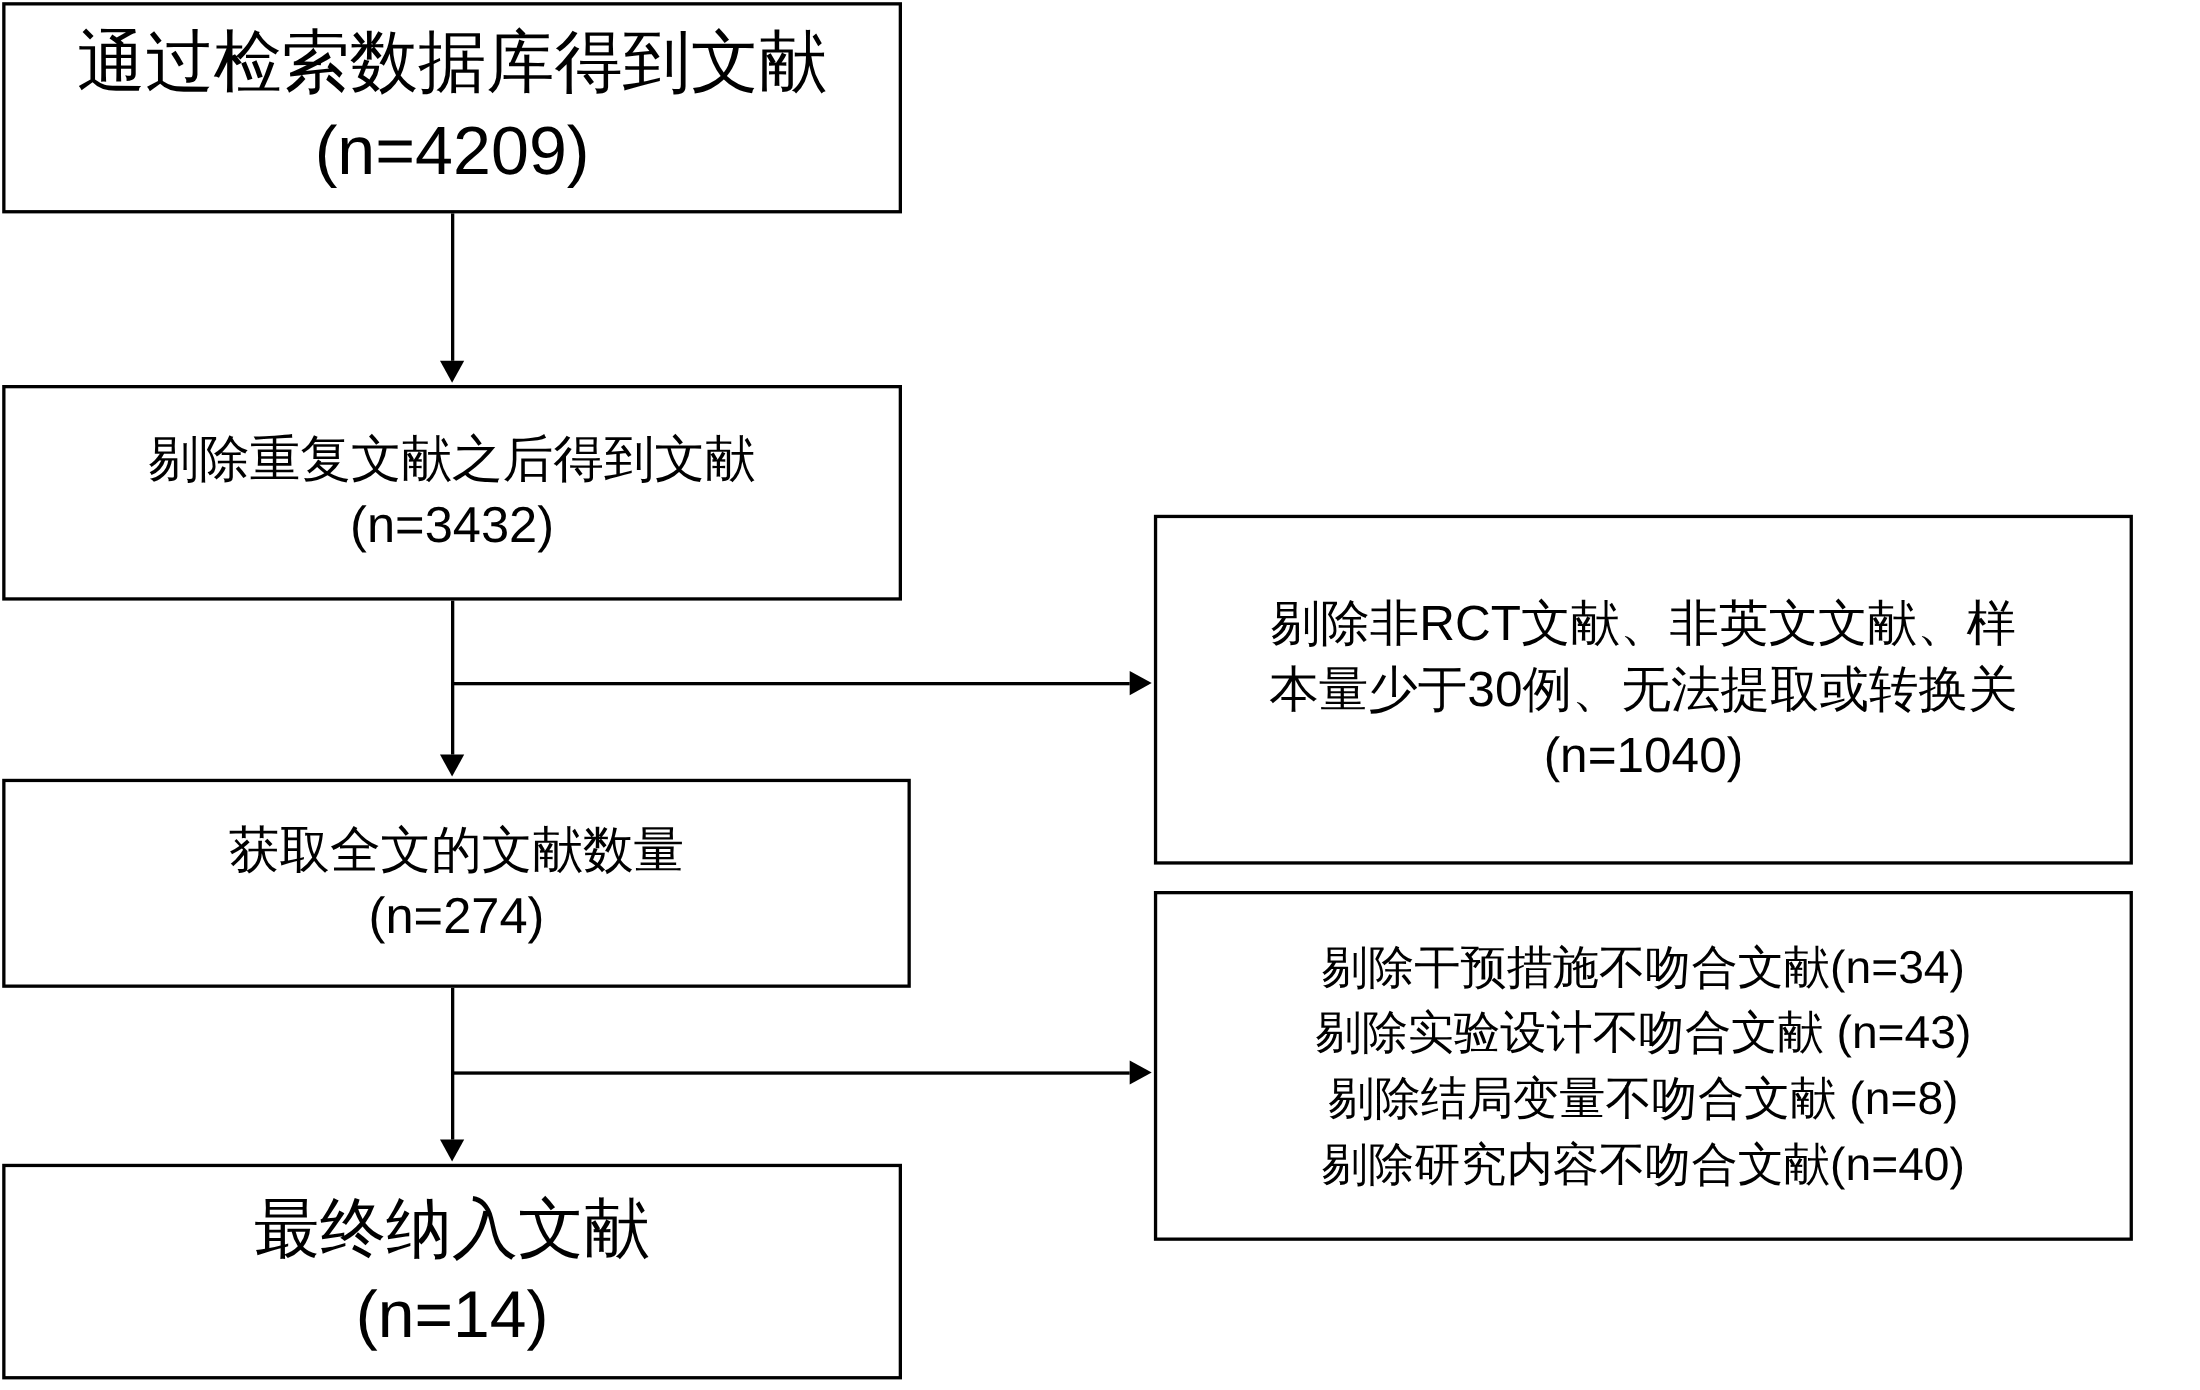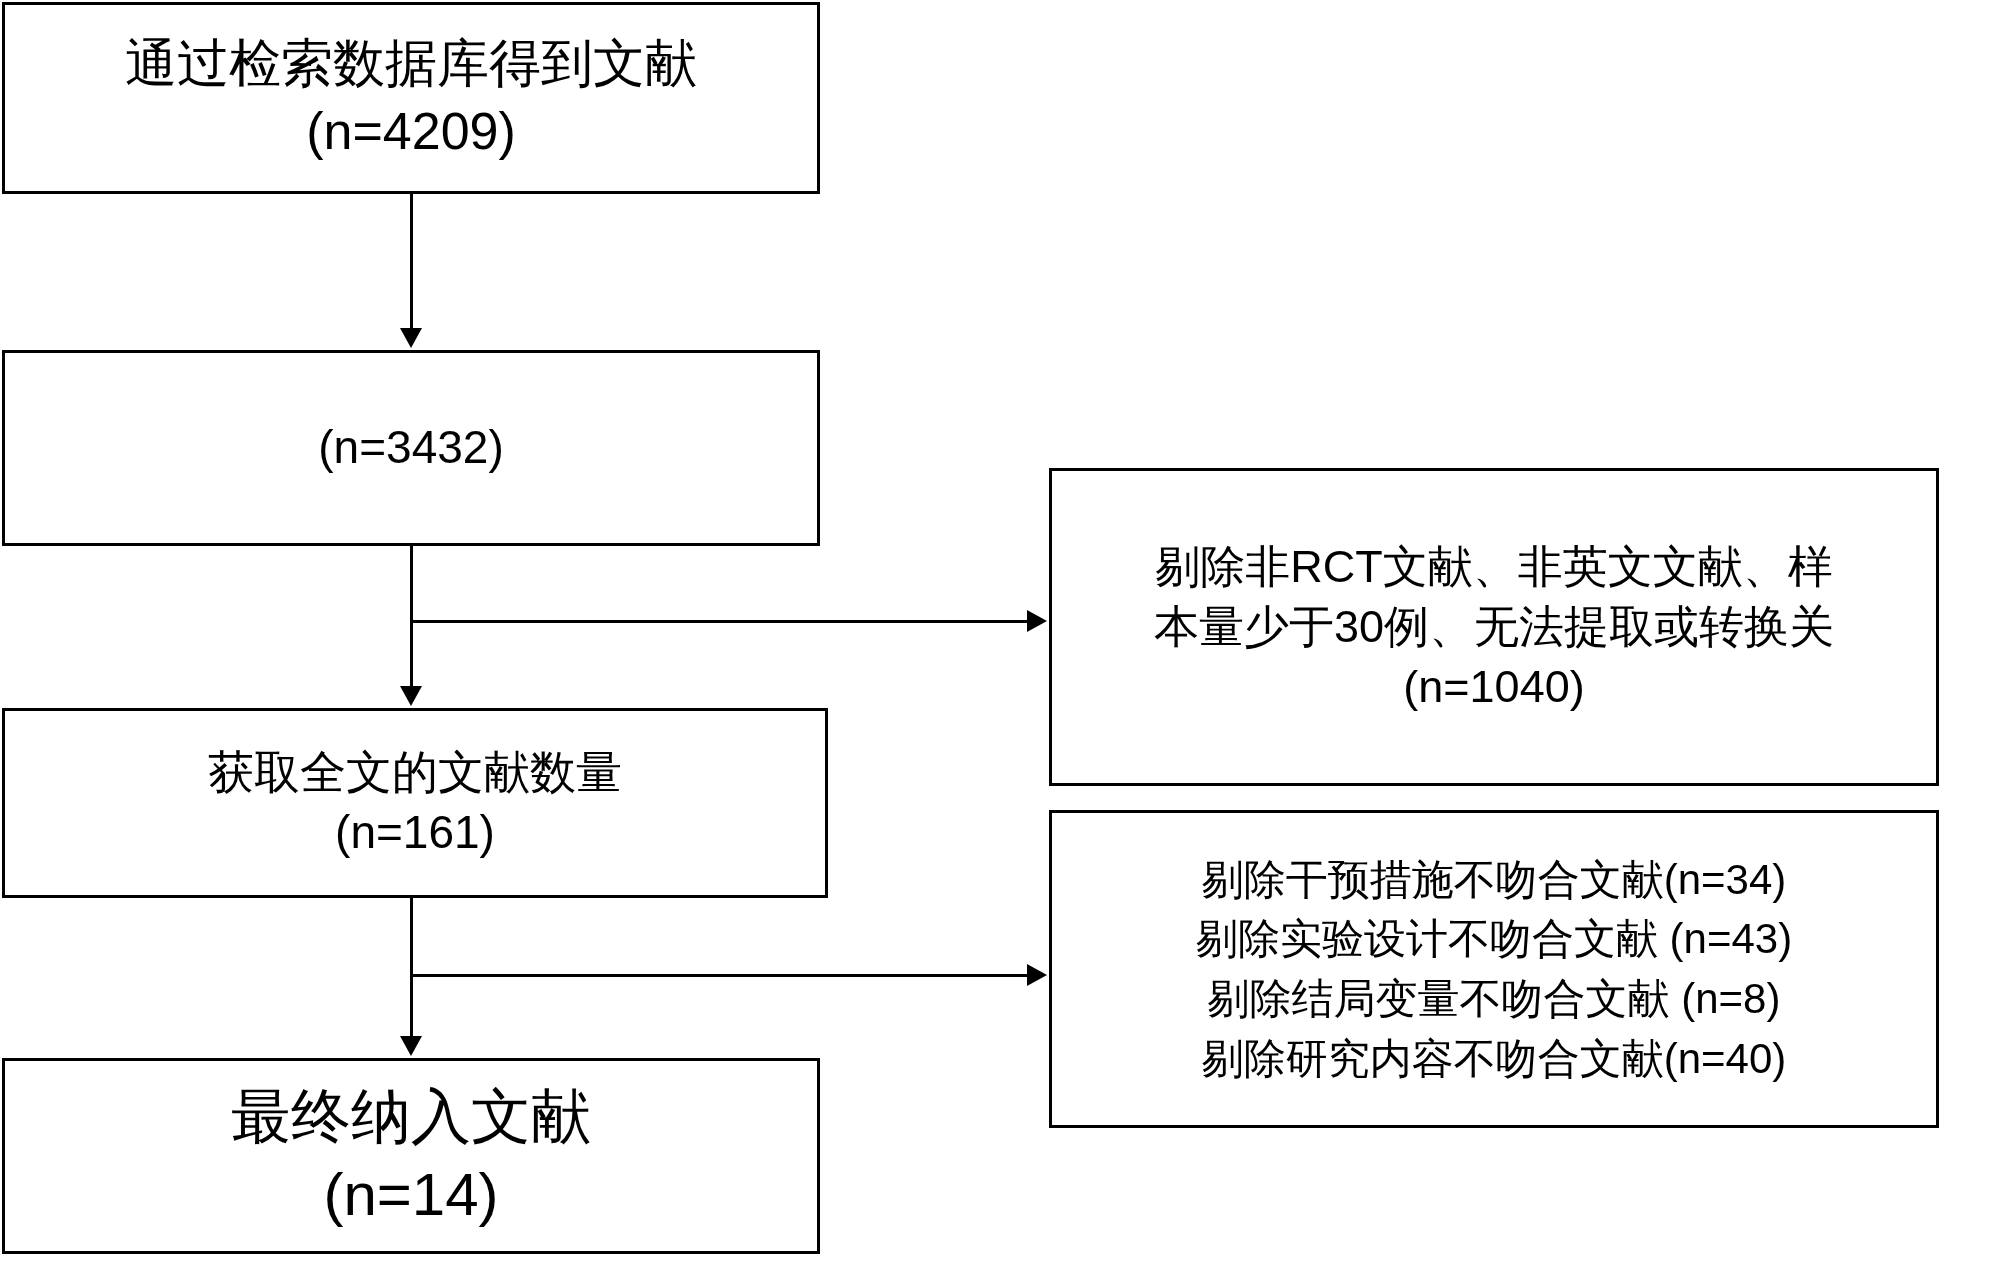--- a/index.html
+++ b/index.html
@@ -37,21 +37,21 @@
     display: block;
     white-space: nowrap;
   }
 
   
   #box-records-identified {
     left: 2px;
     top: 2px;
     width: 818px;
     height: 192px;
-    font-size: 52px;
+    font-size: 62px;
   }
   #box-records-deduplicated {
     left: 2px;
     top: 350px;
     width: 818px;
     height: 196px;
     font-size: 46px;
   }
   #box-fulltext-retrieved {
     left: 2px;
@@ -123,31 +123,32 @@
 
   <div class="box" id="box-records-identified">
     <span class="line">通过检索数据库得到文献</span>
     <span class="line">(n=4209)</span>
   </div>
 
   <div class="v-line" style="left:410px; top:194px; height:134px;"></div>
   <div class="arrow-down" style="left:400px; top:328px;"></div>
 
   <div class="box" id="box-records-deduplicated">
+    <span class="line">剔除重复文献之后得到文献</span>
     <span class="line">(n=3432)</span>
   </div>
 
   <div class="v-line" style="left:410px; top:546px; height:140px;"></div>
   <div class="arrow-down" style="left:400px; top:686px;"></div>
   <div class="h-line" style="left:410px; top:620px; width:617px;"></div>
   <div class="arrow-right" style="left:1027px; top:610px;"></div>
 
   <div class="box" id="box-fulltext-retrieved">
     <span class="line">获取全文的文献数量</span>
-    <span class="line">(n=161)</span>
+    <span class="line">(n=274)</span>
   </div>
 
   <div class="v-line" style="left:410px; top:898px; height:138px;"></div>
   <div class="arrow-down" style="left:400px; top:1036px;"></div>
   <div class="h-line" style="left:410px; top:974px; width:617px;"></div>
   <div class="arrow-right" style="left:1027px; top:964px;"></div>
 
   <div class="box" id="box-final-included">
     <span class="line">最终纳入文献</span>
     <span class="line">(n=14)</span>

